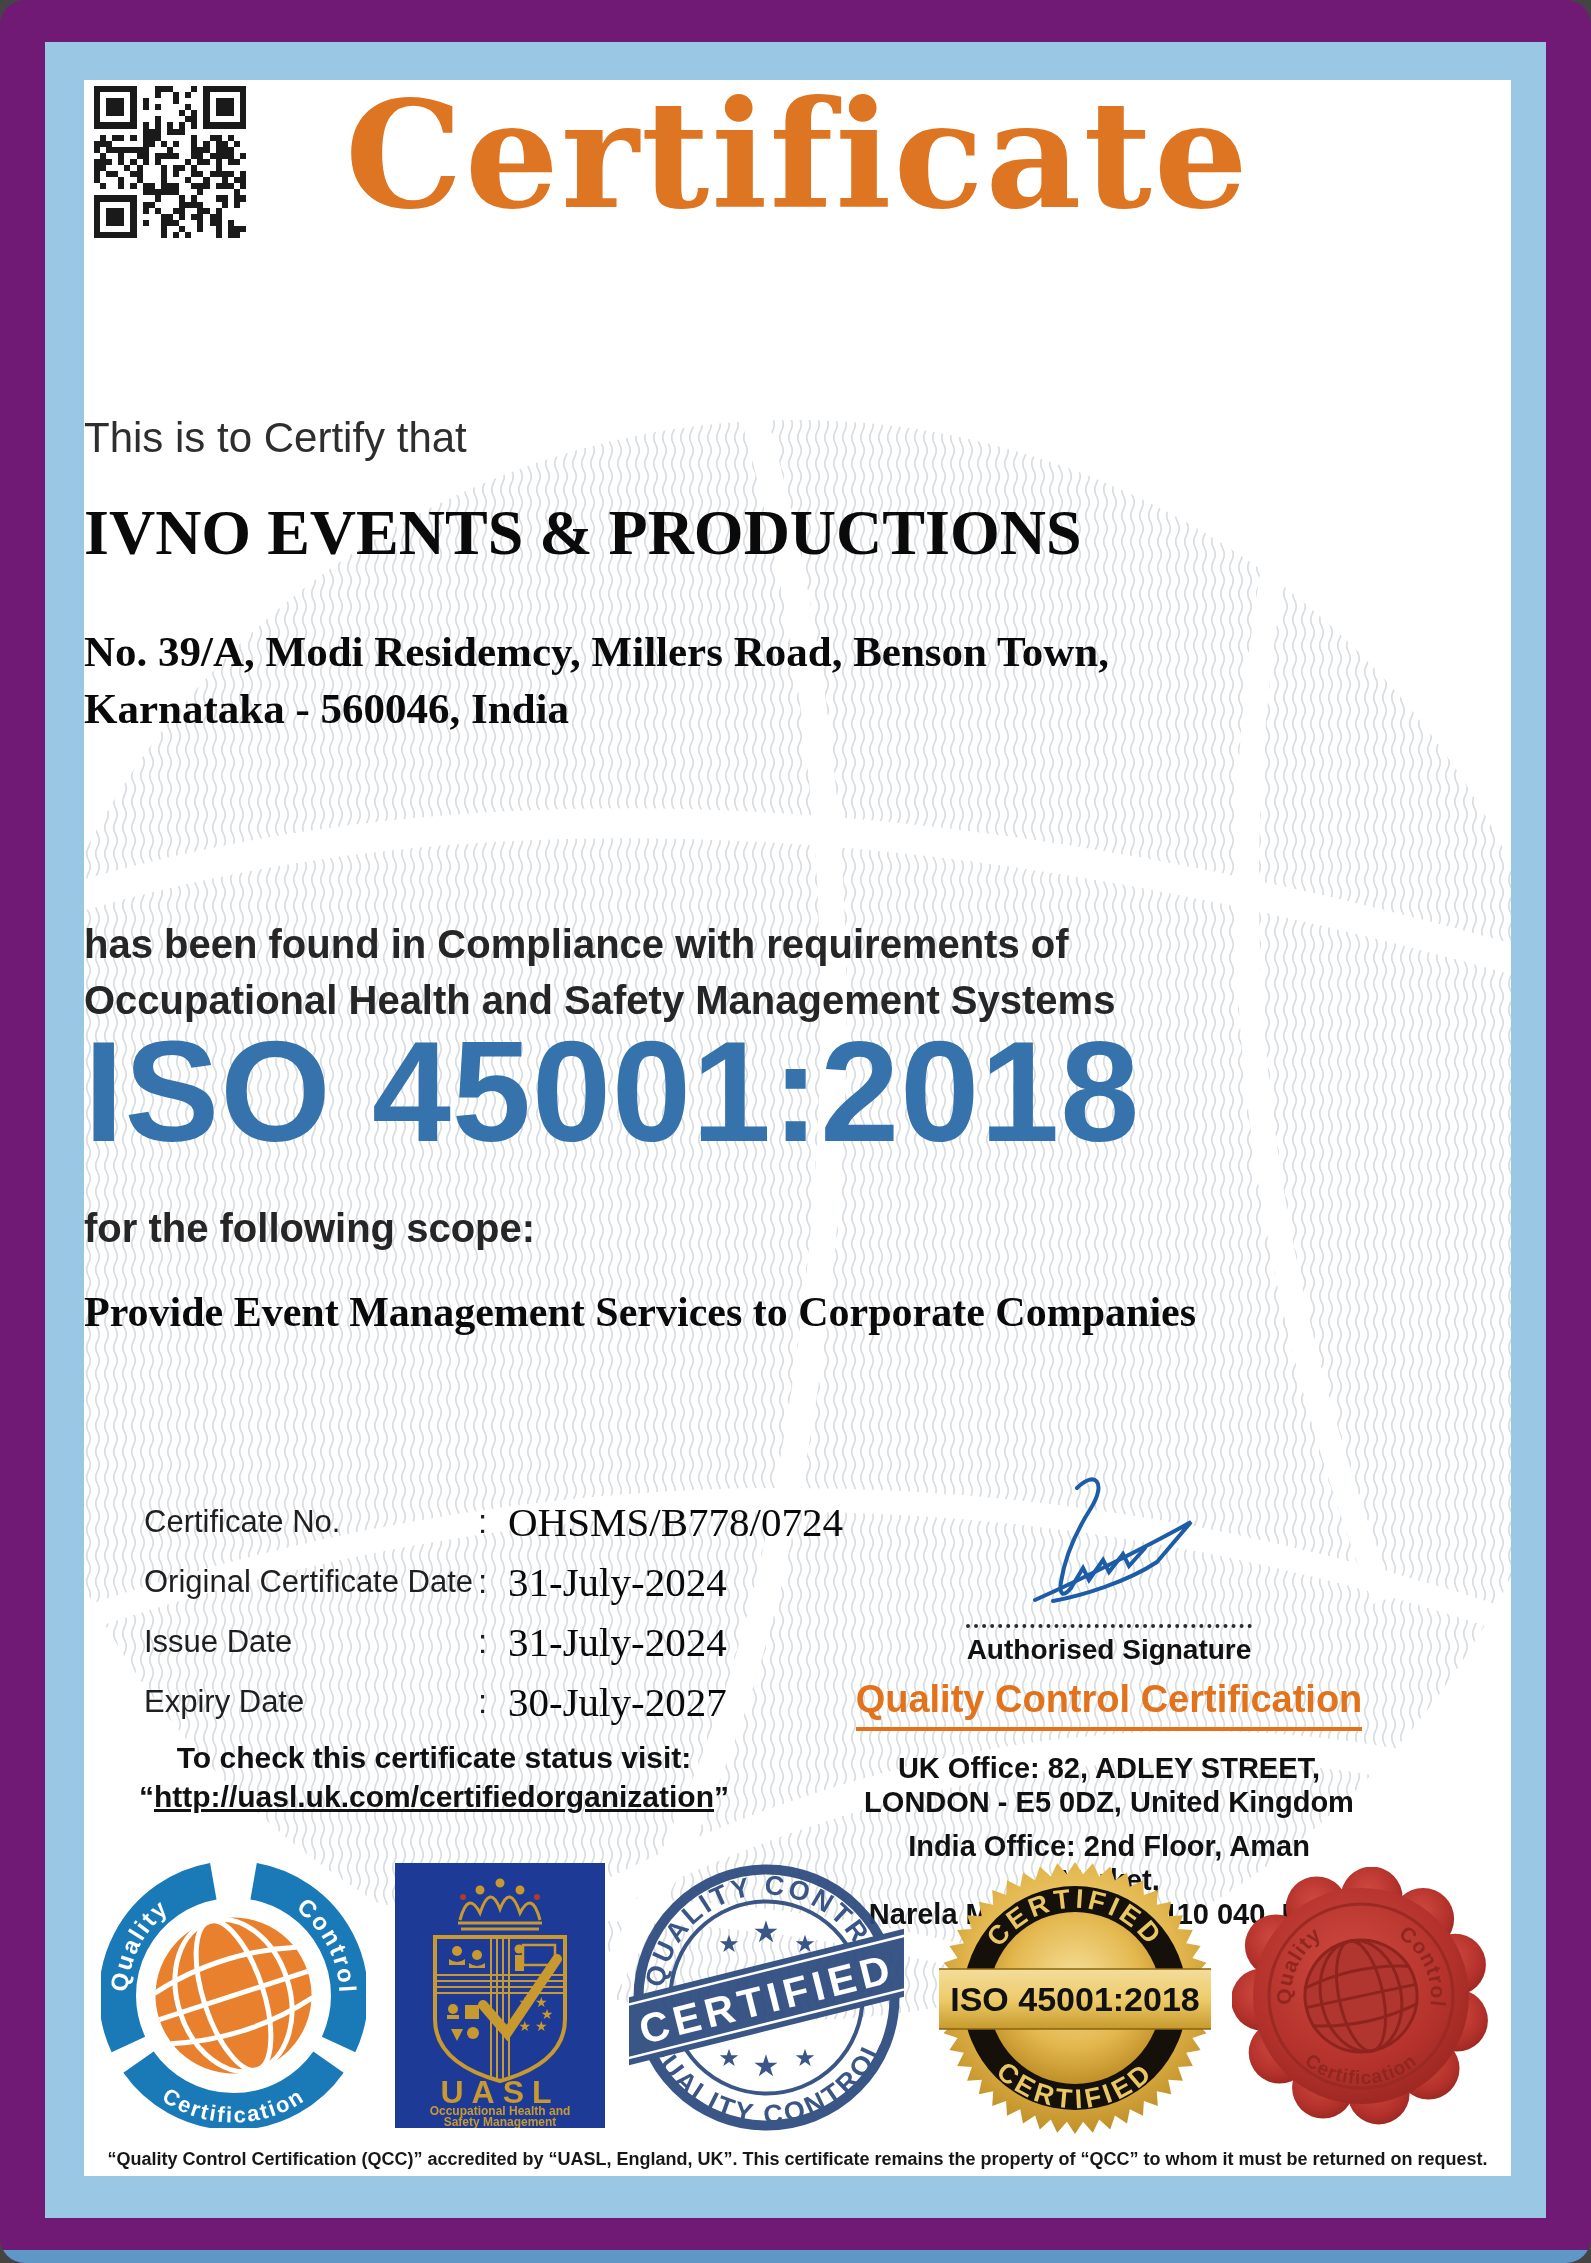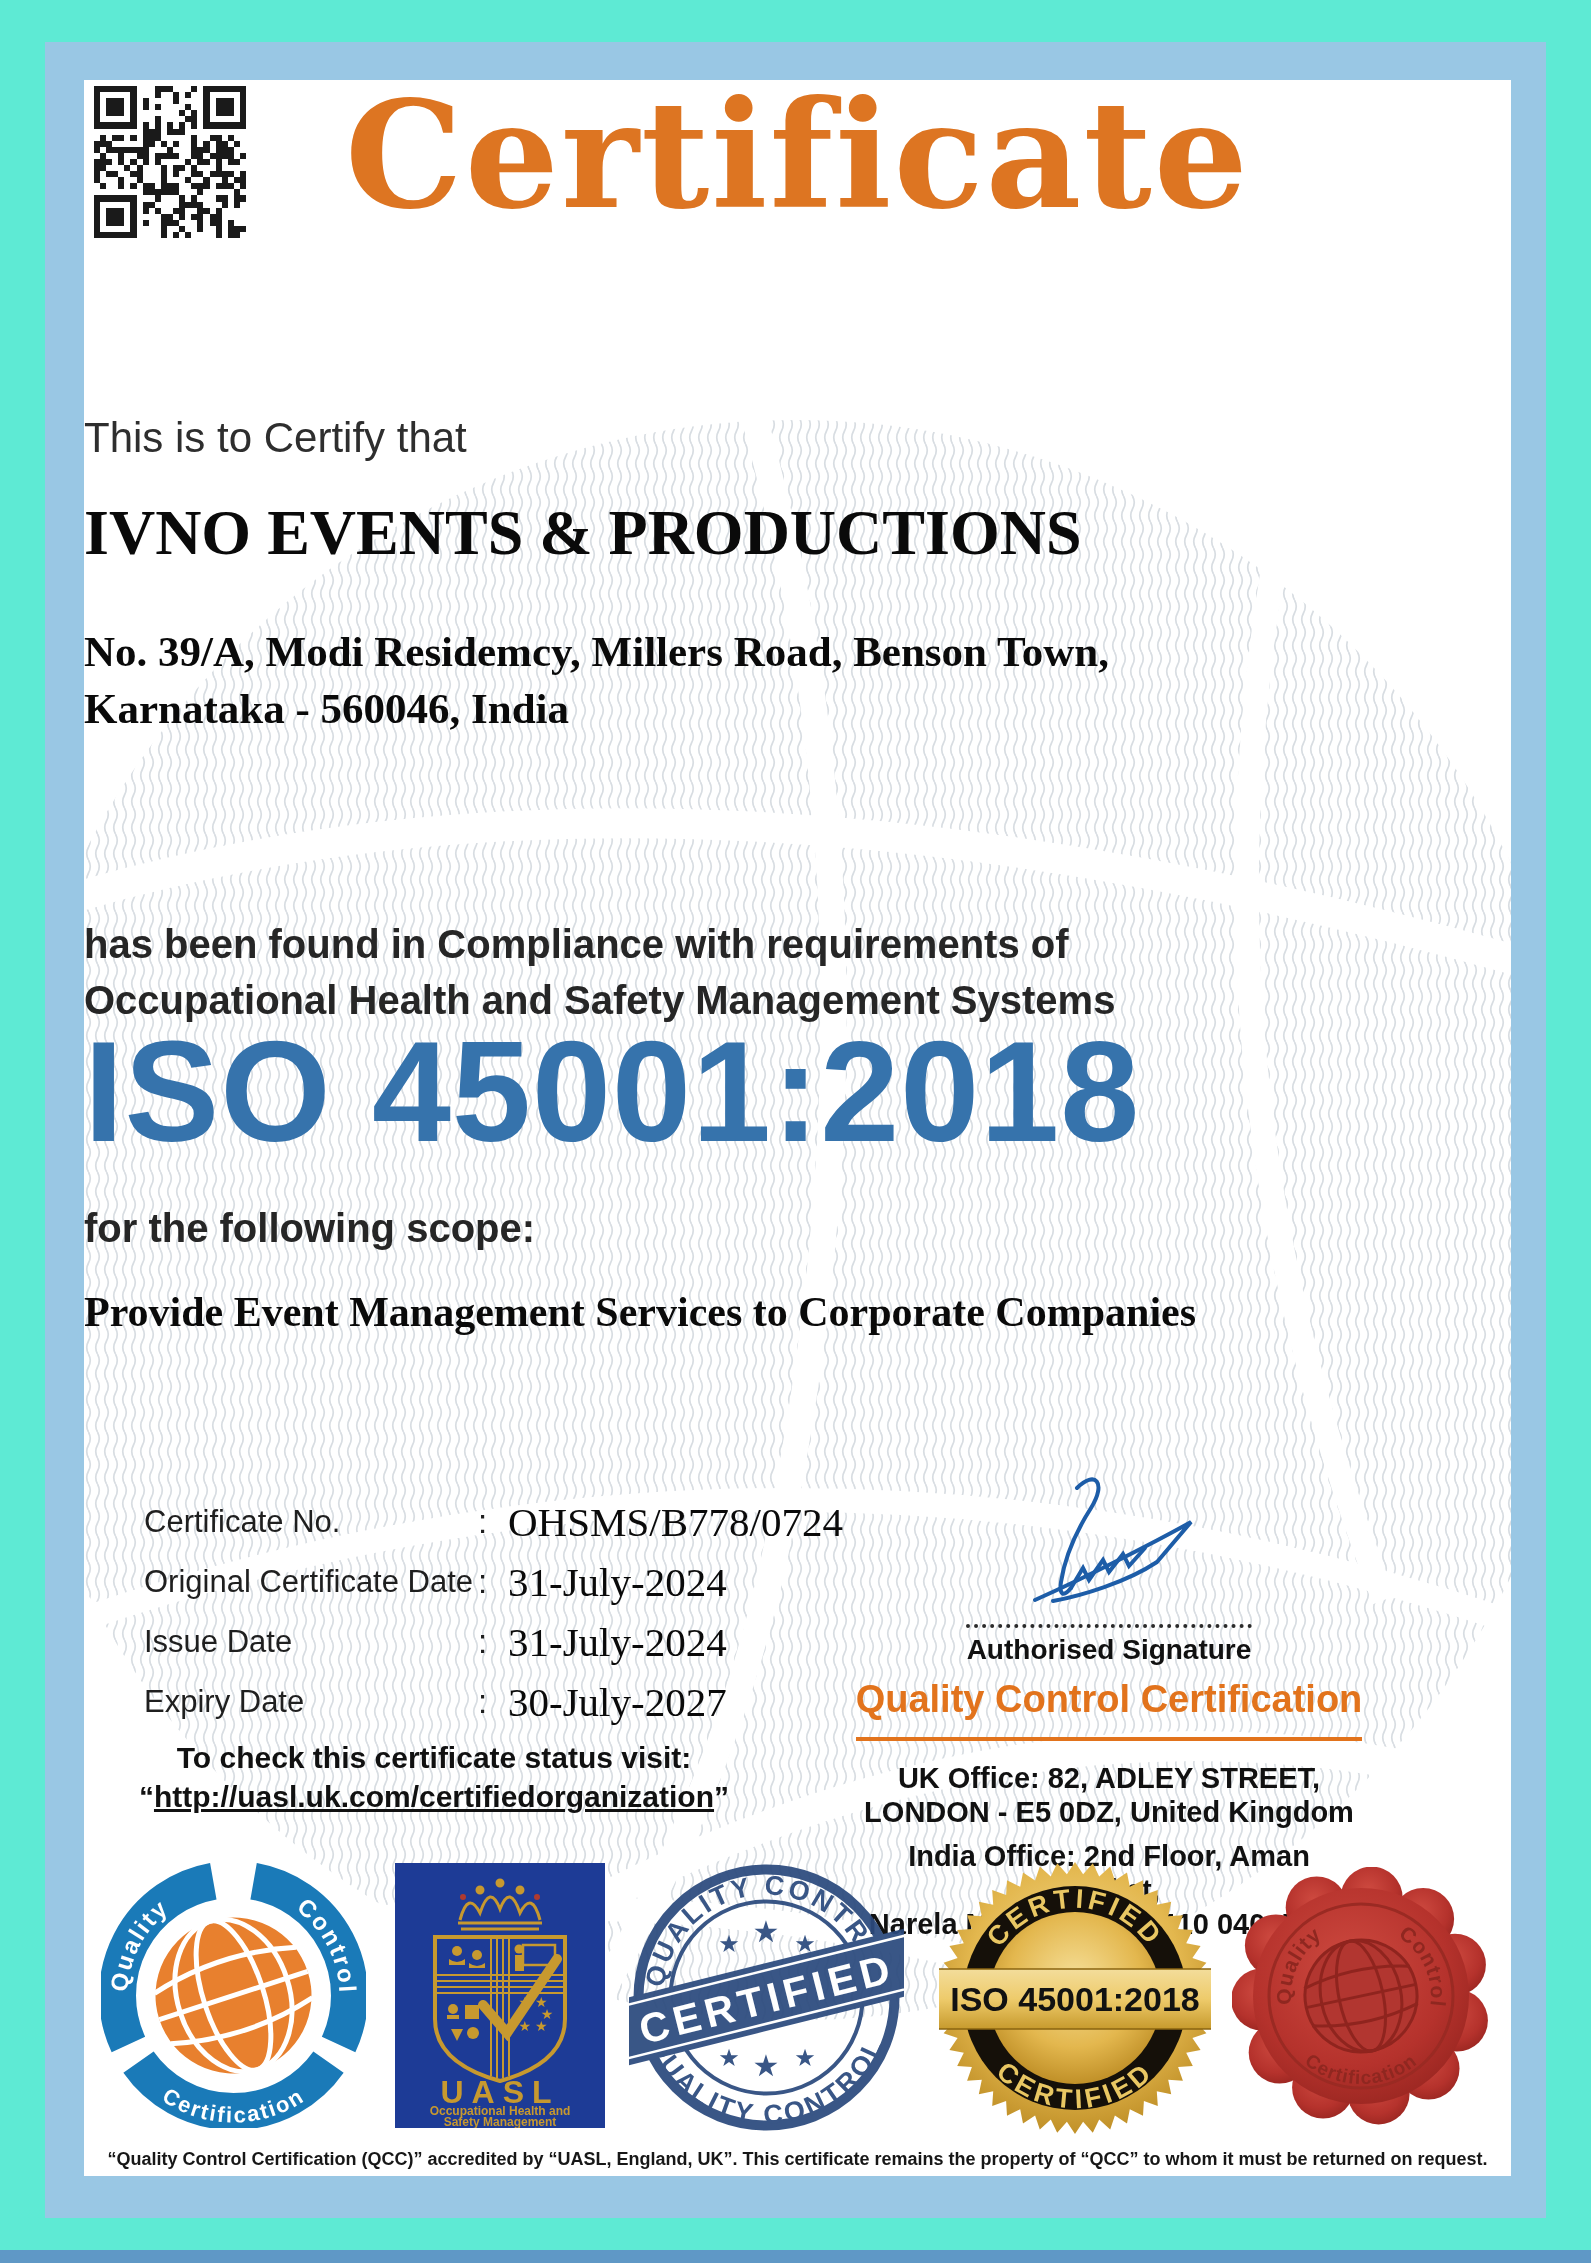--- a/index.html
+++ b/index.html
@@ -1,17 +1,17 @@
 <!DOCTYPE html>
 <html><head>
 <meta charset="utf-8">
 <style>
   html,body{margin:0;padding:0;background:#444;}
-  .page{position:relative;width:1591px;height:2263px;background:#5eead4;overflow:hidden;
-        font-family:"Liberation Sans",sans-serif;}
+  .page{position:relative;width:1591px;height:2263px;background:#701a75;overflow:hidden;
+        font-family:"Liberation Sans",sans-serif;border-radius:25px;}
   .frame2{position:absolute;left:45px;top:42px;right:45px;bottom:45px;background:#99C7E4;}
   .bottom-strip{position:absolute;left:0;right:0;bottom:0;height:13px;background:#5F98C6;}
   .sheet{position:absolute;left:84px;top:80px;width:1427px;height:2096px;background:#ffffff;overflow:hidden;}
   .abs{position:absolute;}
   .z{z-index:2;}
   #watermark{position:absolute;left:0;top:0;z-index:0;}
 
   .qr-box{left:10px;top:6px;width:152px;height:152px;}
   .title{left:0;top:-12px;width:1427px;text-align:center;
          font-family:"DejaVu Serif",serif;font-weight:bold;
@@ -32,21 +32,21 @@
   .dvalue{font-family:"Liberation Serif",serif;font-size:41px;color:#0a0a0a;}
   .status{left:20px;top:1658px;width:660px;text-align:center;font-weight:bold;font-size:30px;line-height:39px;color:#111;}
   .status .url{text-decoration:underline;text-decoration-thickness:3px;text-align:center;}
 
   .issuer{left:770px;top:1390px;width:510px;text-align:center;}
   .sigwrap{height:152px;position:relative;}
   .sigwrap svg{position:absolute;left:115px;top:0;}
   .dotline{width:286px;margin:2px auto 0;border-bottom:4px dotted #2b2b2b;}
   .authlabel{margin-top:6px;font-weight:bold;font-size:28px;color:#111;}
   .qccname{display:inline-block;margin-top:12px;font-weight:bold;font-size:38px;color:#E2731C;
-           border-bottom:4px solid #E2731C;padding-bottom:16px;}
+           border-bottom:4px solid #E2731C;padding-bottom:6px;}
   .office{margin-top:20px;font-weight:bold;font-size:29px;line-height:34px;color:#111;}
   .office.second{margin-top:10px;}
 
   .badge{position:absolute;}
   .footer{left:0;bottom:6px;width:1427px;text-align:center;font-weight:bold;font-size:18px;color:#171717;}
 </style>
 </head>
 <body>
 
 <div class="page">

